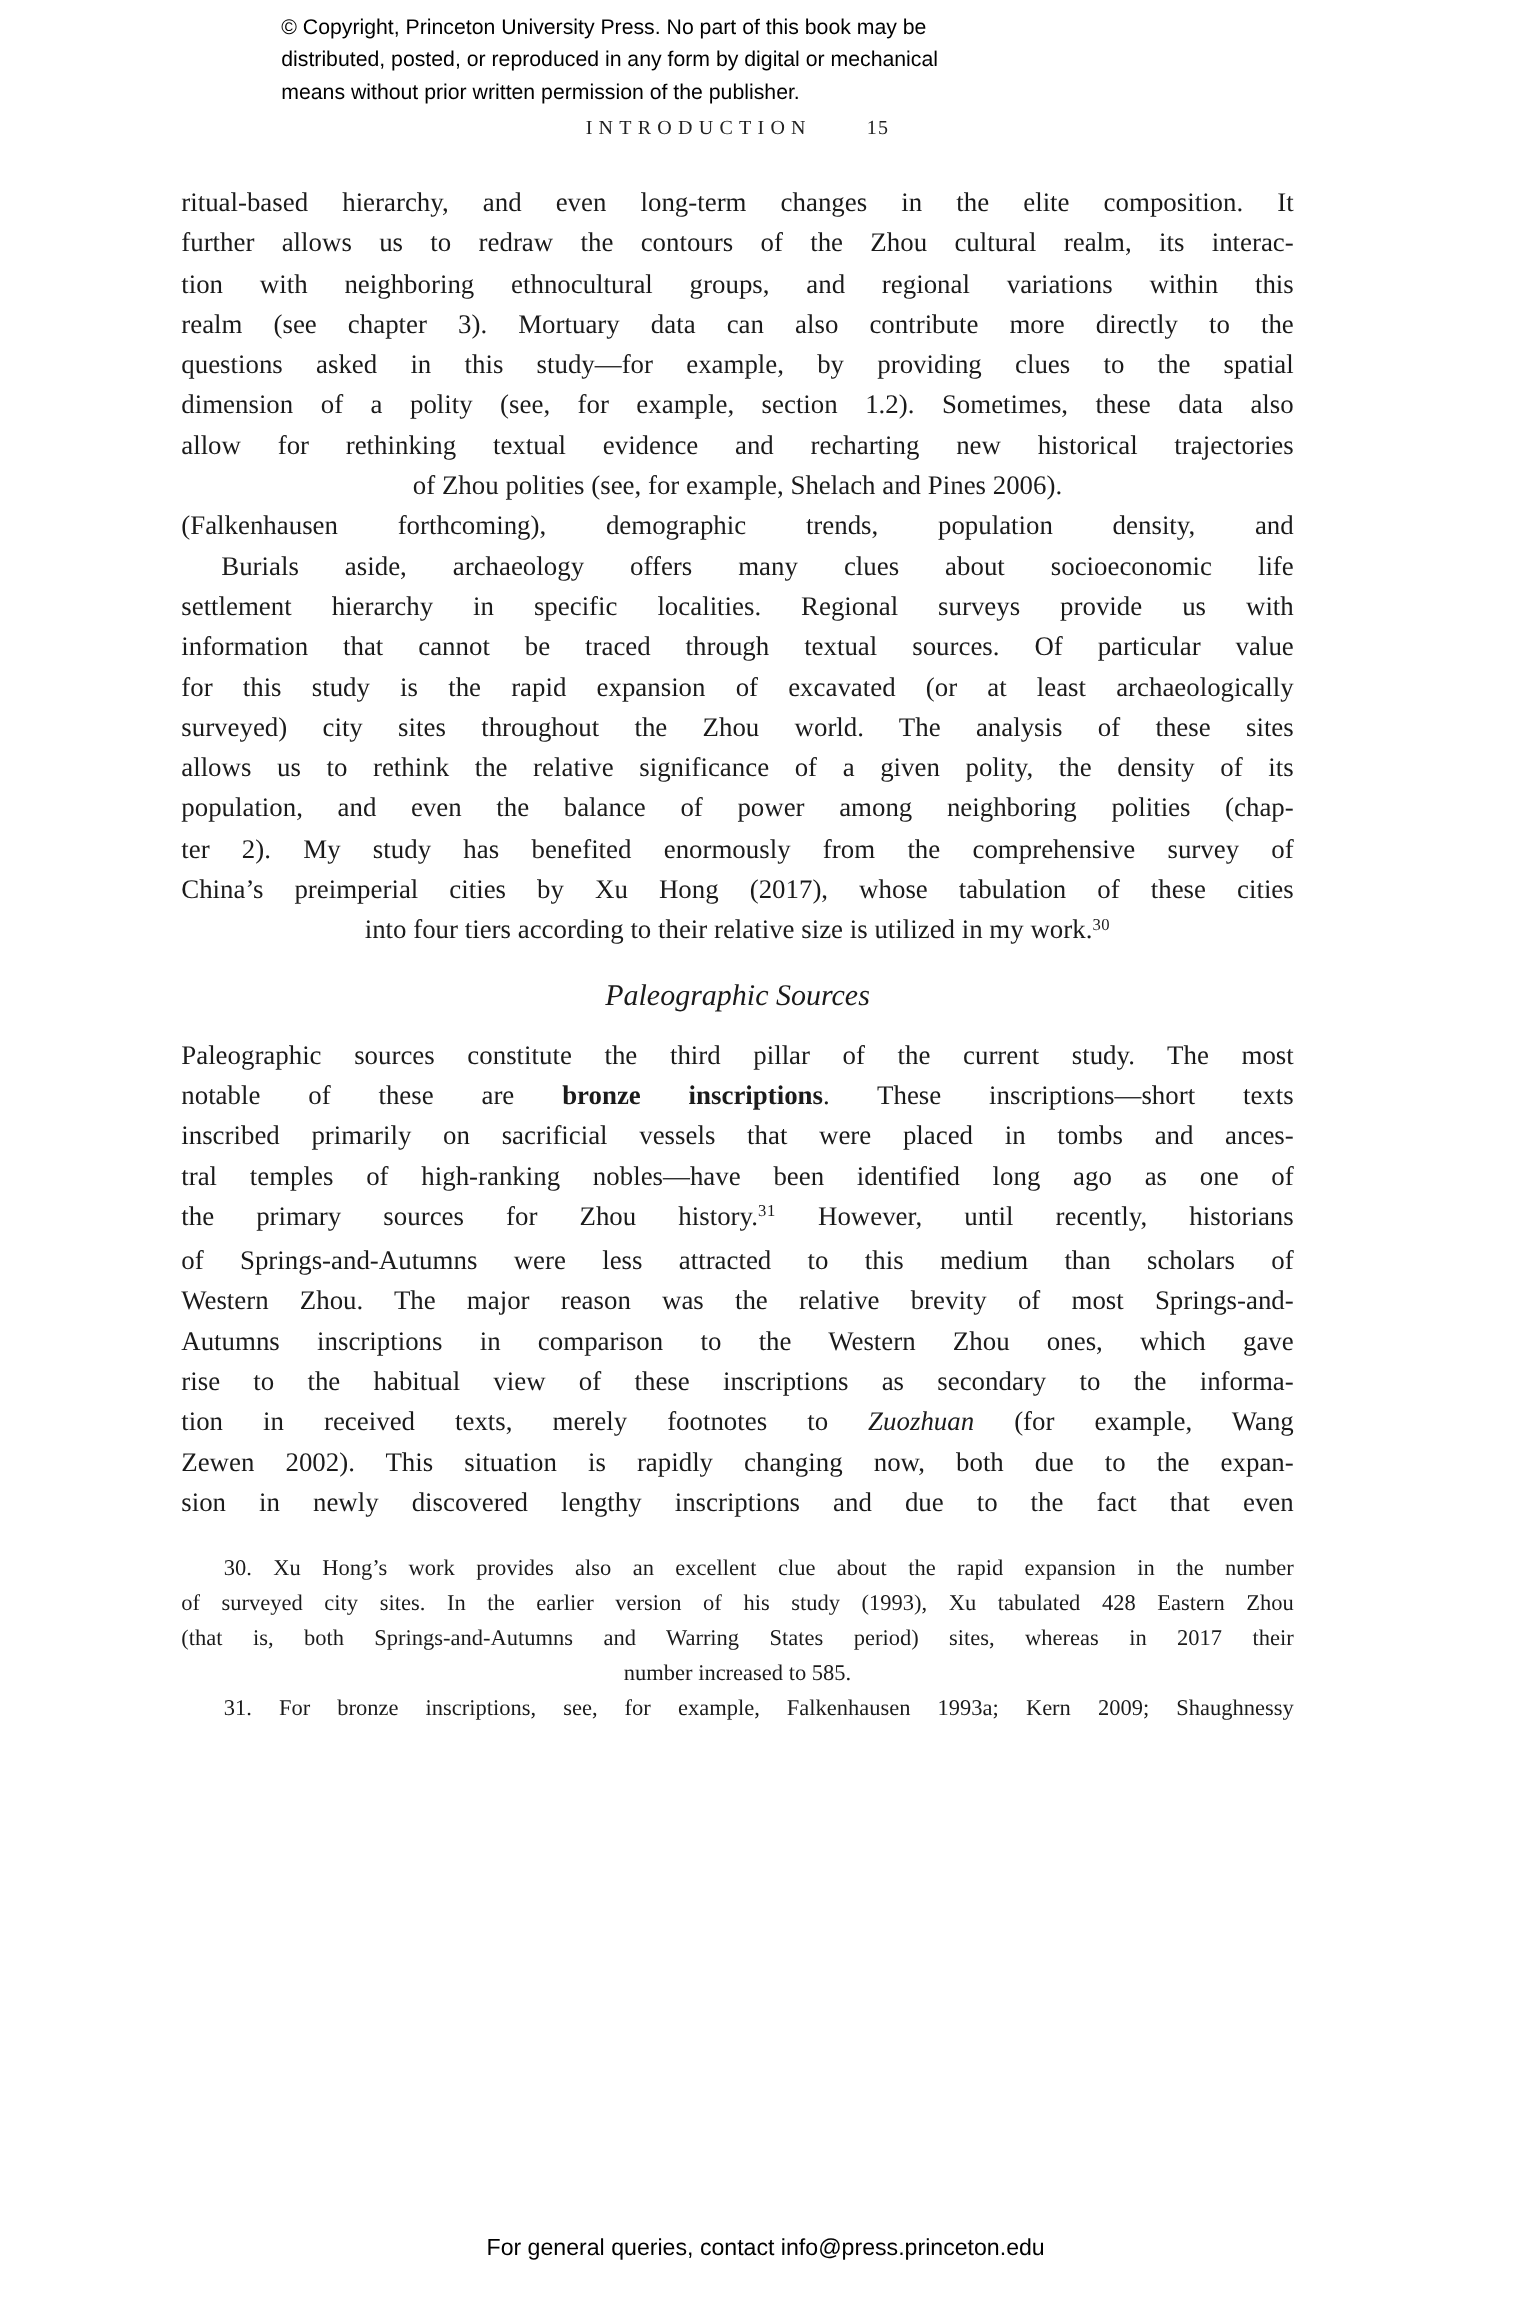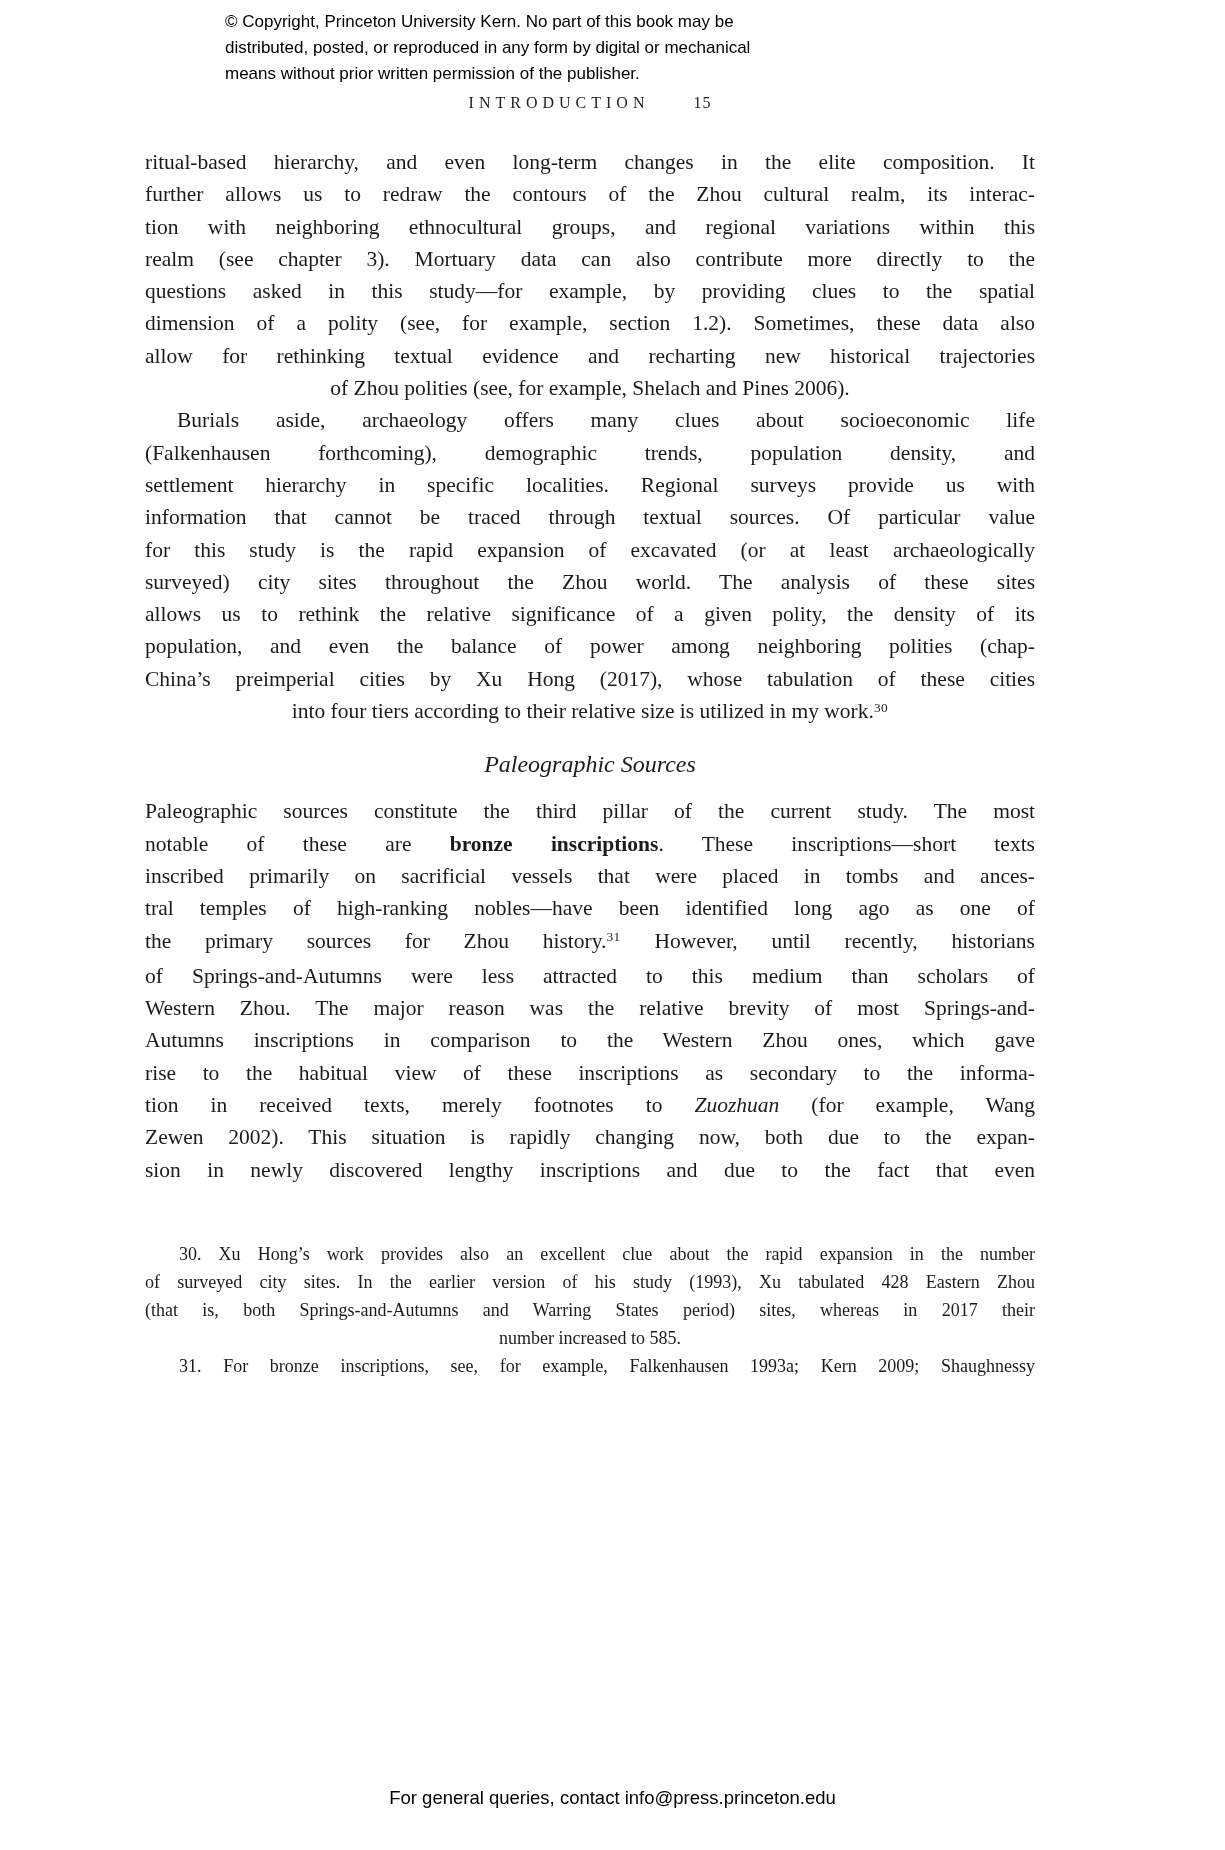--- a/index.html
+++ b/index.html
@@ -93,49 +93,50 @@
     font-size: 18.5px;
     color: #000000;
   }
 </style>
 </head>
 <body>
 
 <div class="page">
 
   <div class="copyright" id="copyright-block">
-      <div>© Copyright, Princeton University Kern. No part of this book may be</div>
+      <div>© Copyright, Princeton University Press. No part of this book may be</div>
       <div>distributed, posted, or reproduced in any form by digital or mechanical</div>
       <div>means without prior written permission of the publisher.</div>
     </div>
 
   <div class="running-head">
     <span>INTRODUCTION</span><span class="pgnum">15</span>
   </div>
 
   <div class="body-text" id="body-blocks">
       <div>
         <div class="line justify"><span>ritual-based hierarchy, and even long-term changes in the elite composition. It</span></div>
         <div class="line justify"><span>further allows us to redraw the contours of the Zhou cultural realm, its interac-</span></div>
         <div class="line justify"><span>tion with neighboring ethnocultural groups, and regional variations within this</span></div>
         <div class="line justify"><span>realm (see chapter 3). Mortuary data can also contribute more directly to the</span></div>
         <div class="line justify"><span>questions asked in this study—for example, by providing clues to the spatial</span></div>
         <div class="line justify"><span>dimension of a polity (see, for example, section 1.2). Sometimes, these data also</span></div>
         <div class="line justify"><span>allow for rethinking textual evidence and recharting new historical trajectories</span></div>
         <div class="line"><span>of Zhou polities (see, for example, Shelach and Pines 2006).</span></div>
       </div>
       <div>
+        <div class="line justify"><span>(Falkenhausen forthcoming), demographic trends, population density, and</span></div>
         <div class="line justify indent"><span>Burials aside, archaeology offers many clues about socioeconomic life</span></div>
-        <div class="line justify"><span>(Falkenhausen forthcoming), demographic trends, population density, and</span></div>
         <div class="line justify"><span>settlement hierarchy in specific localities. Regional surveys provide us with</span></div>
         <div class="line justify"><span>information that cannot be traced through textual sources. Of particular value</span></div>
         <div class="line justify"><span>for this study is the rapid expansion of excavated (or at least archaeologically</span></div>
         <div class="line justify"><span>surveyed) city sites throughout the Zhou world. The analysis of these sites</span></div>
         <div class="line justify"><span>allows us to rethink the relative significance of a given polity, the density of its</span></div>
         <div class="line justify"><span>population, and even the balance of power among neighboring polities (chap-</span></div>
+        <div class="line justify"><span>ter 2). My study has benefited enormously from the comprehensive survey of</span></div>
         <div class="line justify"><span>China’s preimperial cities by Xu Hong (2017), whose tabulation of these cities</span></div>
         <div class="line"><span>into four tiers according to their relative size is utilized in my work.</span><span class="seg-sup">30</span></div>
       </div>
       <div class="section-heading">Paleographic Sources</div>
       <div>
         <div class="line justify"><span>Paleographic sources constitute the third pillar of the current study. The most</span></div>
         <div class="line justify"><span>notable of these are </span><span class="seg-bold">bronze inscriptions</span><span>. These inscriptions—short texts</span></div>
         <div class="line justify"><span>inscribed primarily on sacrificial vessels that were placed in tombs and ances-</span></div>
         <div class="line justify"><span>tral temples of high-ranking nobles—have been identified long ago as one of</span></div>
         <div class="line justify"><span>the primary sources for Zhou history.</span><span class="seg-sup">31</span><span> However, until recently, historians</span></div>

